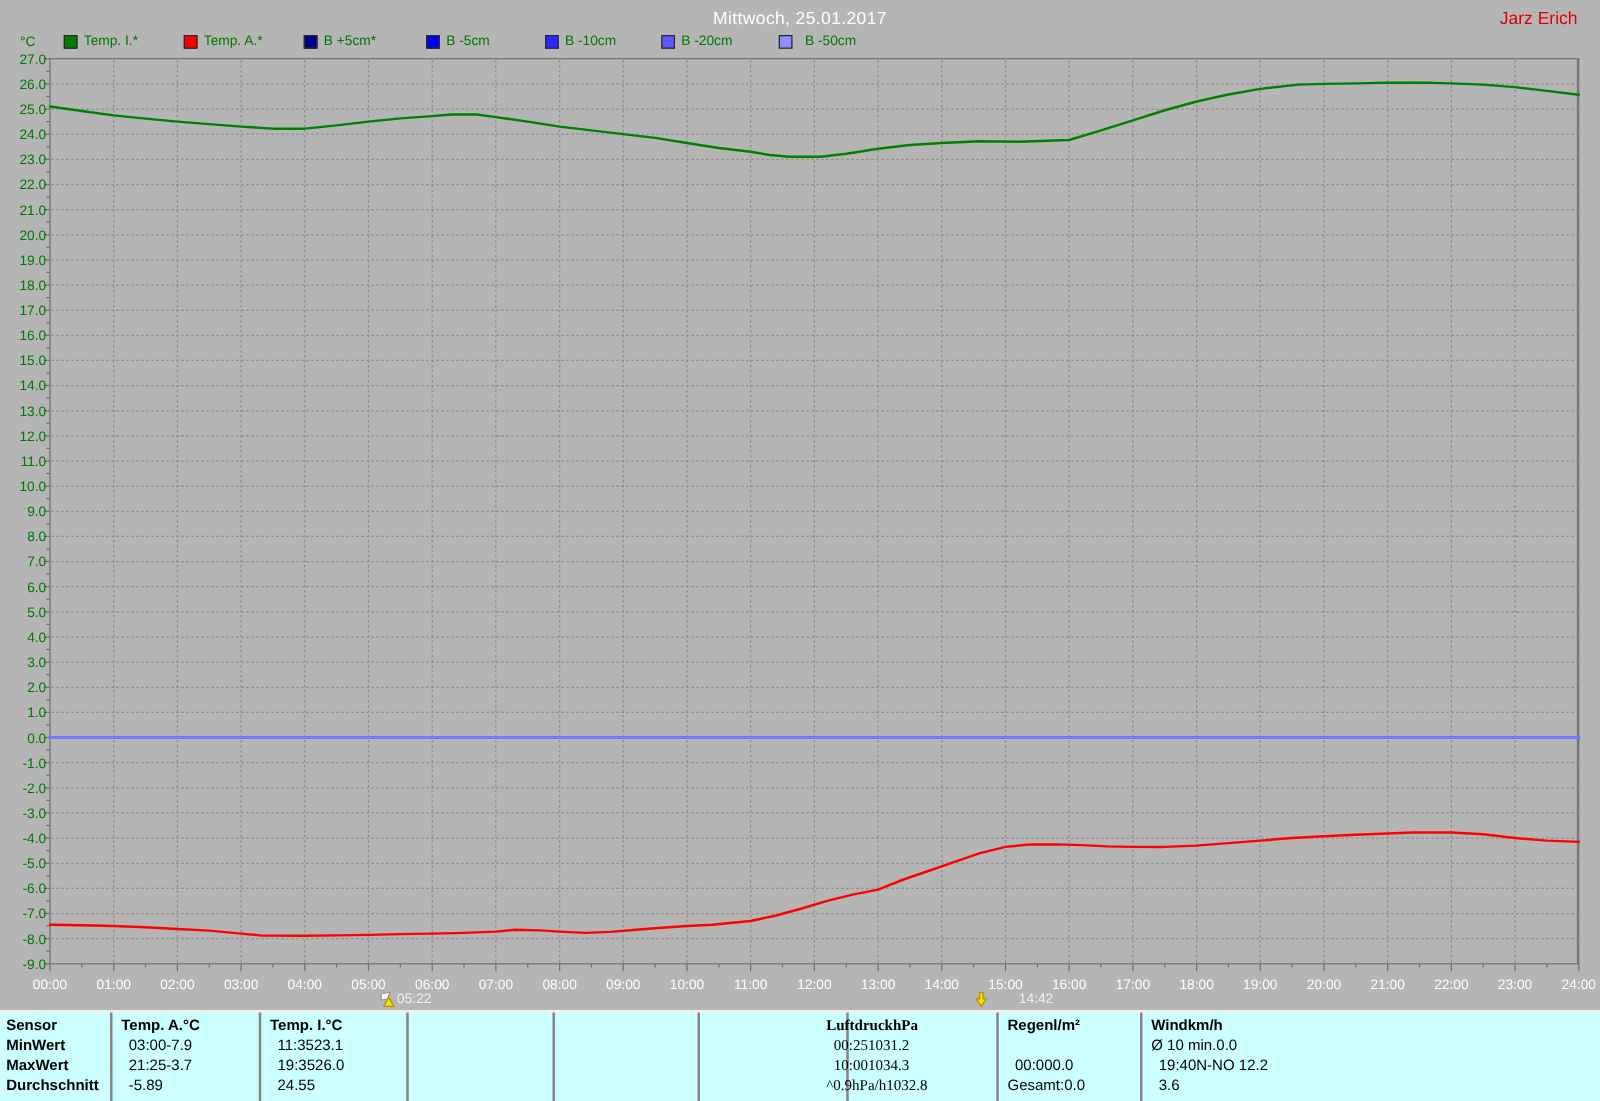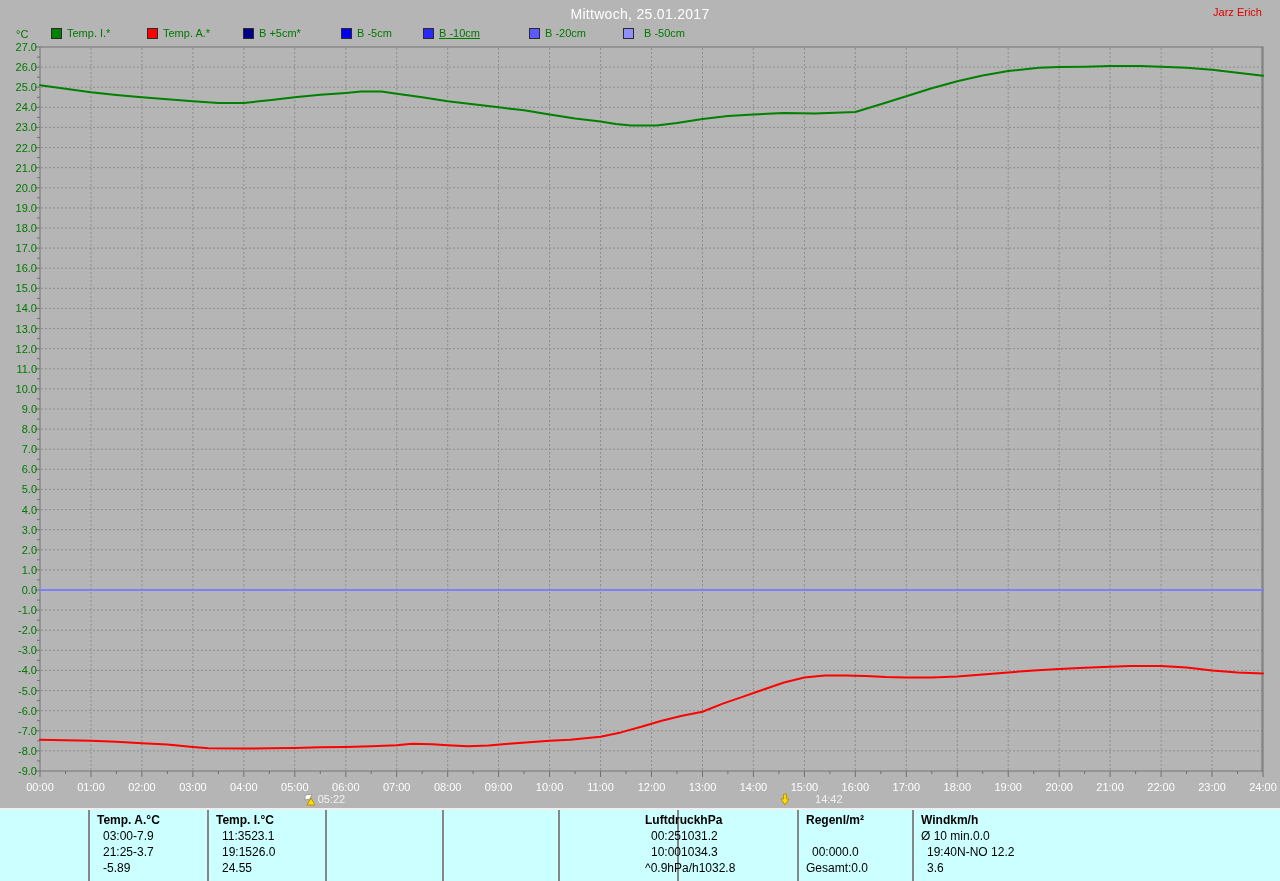--- a/index.html
+++ b/index.html
@@ -1,20 +1,20 @@
 <!DOCTYPE html>
 <html><head>
 <meta charset="utf-8">
 <style>
   html,body{margin:0;padding:0}
   body{width:1280px;height:881px;background:#b5b5b5;position:relative;overflow:hidden;
        font-family:"Liberation Sans",sans-serif;-webkit-font-smoothing:none}
   .title{position:absolute;top:6px;left:0;width:1280px;text-align:center;color:#ffffff;
          font-size:14px;letter-spacing:0.3px}
-  .user{position:absolute;top:6px;right:18px;color:#e00000;font-size:11px}
+  .user{position:absolute;top:6px;right:18px;color:#e00000;font-size:14px}
   .legend-unit{position:absolute;top:28px;left:16px;color:#007800;font-size:11px}
   .legend-item{position:absolute;top:27px;display:flex;align-items:center;gap:5px;font-size:11px;color:#007800;cursor:default}
   .swatch{width:11px;height:11px;border:1px solid #2a2a2a;box-sizing:border-box;flex:0 0 auto}
   svg.chart{position:absolute;top:0;left:0}
   .marker{position:absolute;top:793px;display:flex;align-items:flex-start;gap:2px;color:#f2f2f2;font-size:11px;line-height:13px}
   .infobar{position:absolute;left:0;top:808px;width:1280px;height:71px;background:#ccffff;
            border-top:2px solid #efefef;border-bottom:2px solid #ffffff;box-sizing:content-box;font-size:12px;color:#000}
   .sep{position:absolute;top:0;width:2px;height:71px;background:#868686}
   .col{position:absolute;top:0}
   .trow{height:16px;line-height:16px;display:flex;justify-content:flex-start;white-space:nowrap}
@@ -40,21 +40,21 @@
       <span>Temp. A.*</span>
     </div>
     <div class="legend-item" style="left: 243px;">
       <span class="swatch" style="background: rgb(0, 0, 136);"></span>
       <span>B +5cm*</span>
     </div>
     <div class="legend-item" style="left: 341px;">
       <span class="swatch" style="background: rgb(0, 0, 240);"></span>
       <span>B -5cm</span>
     </div>
-    <div class="legend-item" style="left: 423px; text-decoration: underline;">
+    <div class="legend-item" style="left: 436px;">
       <span class="swatch" style="background: rgb(40, 40, 255);"></span>
       <span>B -10cm</span>
     </div>
     <div class="legend-item" style="left: 529px;">
       <span class="swatch" style="background: rgb(90, 90, 255);"></span>
       <span>B -20cm</span>
     </div>
     <div class="legend-item" style="left: 623px; gap: 10px;">
       <span class="swatch" style="background: rgb(143, 143, 255);"></span>
       <span>B -50cm</span>
@@ -333,20 +333,26 @@
 
 <div class="infobar" id="infobar" style="background: rgb(204, 255, 255);">
     <div class="sep" style="left: 88px;"></div>
     <div class="sep" style="left: 207px;"></div>
     <div class="sep" style="left: 325px;"></div>
     <div class="sep" style="left: 442px;"></div>
     <div class="sep" style="left: 558px;"></div>
     <div class="sep" style="left: 677px;"></div>
     <div class="sep" style="left: 797px;"></div>
     <div class="sep" style="left: 912px;"></div>
+    <div class="col labels-col" style="left: 0px; top: 2px; width: 86px;">
+      <div class="trow">Sensor</div>
+      <div class="trow">MinWert</div>
+      <div class="trow">MaxWert</div>
+      <div class="trow">Durchschnitt</div>
+    </div>
     <div class="col" style="left: 90px; top: 2px; width: 115px;">
       <div class="trow hd pad7 padr">
         <span>Temp. A.</span>
         <span>°C</span>
       </div>
       <div class="trow padr pad13">
         <span>03:00</span>
         <span>-7.9</span>
       </div>
       <div class="trow padr pad13">
@@ -361,29 +367,29 @@
     <div class="col" style="left: 209px; top: 2px; width: 114px;">
       <div class="trow hd pad7 padr">
         <span>Temp. I.</span>
         <span>°C</span>
       </div>
       <div class="trow padr pad13">
         <span>11:35</span>
         <span>23.1</span>
       </div>
       <div class="trow padr pad13">
-        <span>19:15</span>
+        <span>19:35</span>
         <span>26.0</span>
       </div>
       <div class="trow padr pad13">
         <span></span>
         <span>24.55</span>
       </div>
     </div>
-    <div class="col" style="left: 638px; top: 2px; width: 116px;">
+    <div class="col" style="left: 654px; top: 2px; width: 116px; font-family: Liberation Serif, serif;">
       <div class="trow hd pad7 padr">
         <span>Luftdruck</span>
         <span>hPa</span>
       </div>
       <div class="trow padr pad13">
         <span>00:25</span>
         <span>1031.2</span>
       </div>
       <div class="trow padr pad13">
         <span>10:00</span>

